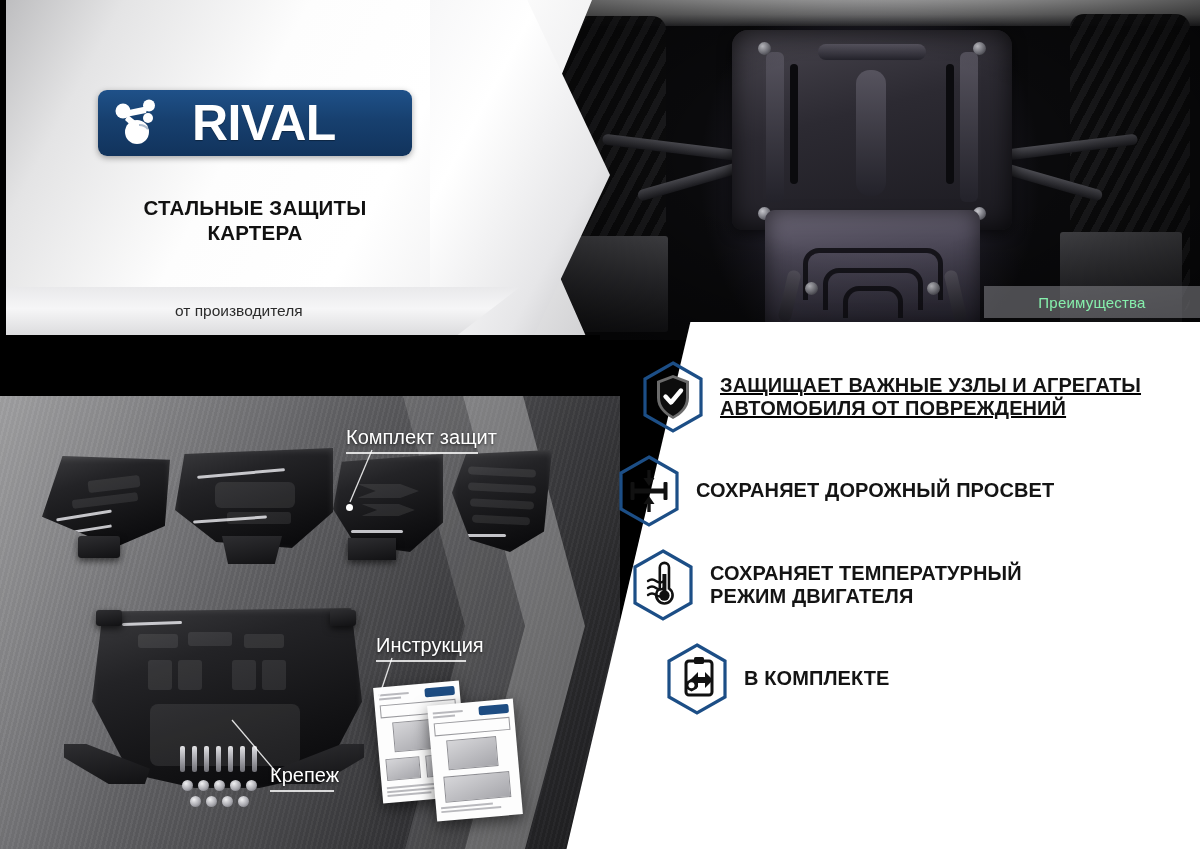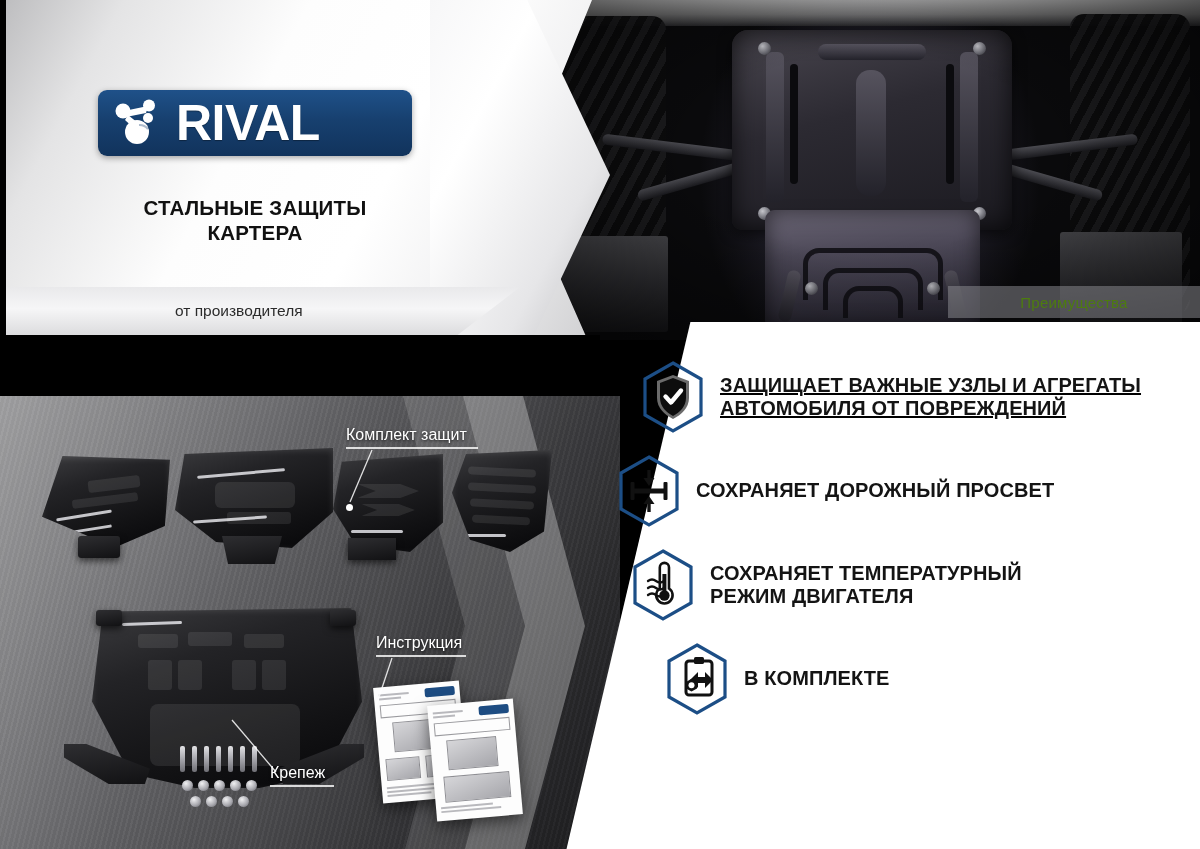--- a/index.html
+++ b/index.html
@@ -79,24 +79,24 @@
     position: absolute; background: linear-gradient(180deg,#46464a,#18181b);
     border-radius: 3px;
   }
   .hero-vignette {
     position: absolute; inset: 0;
     background: radial-gradient(ellipse 78% 86% at 50% 45%, rgba(0,0,0,0) 34%, rgba(0,0,0,.72) 100%);
   }
 
   .advantages-tag {
     position: absolute; right: 0px; top: 286px;
-    width: 252px; height: 32px;
+    width: 216px; height: 32px;
     background: rgba(140,140,145,.52);
     display: flex; align-items: center; justify-content: center;
-    color: #4d7c0f; font-size: 15px; letter-spacing: .2px;
+    color: #86efac; font-size: 15px; letter-spacing: .2px;
     z-index: 9;
   }
 
   
   .header-panel {
     position: absolute; left: 0; top: 0; width: 592px; height: 350px;
     background:
       linear-gradient(118deg, #bcbcbe 0%, #e4e4e5 16%, #fdfdfd 40%, #ffffff 62%, #f0f0f1 80%, #cfcfd1 100%);
     clip-path: polygon(0 0, 100% 0, 100% 0, 87.5% 52%, 100% 100%, 0 100%);
     -webkit-clip-path: polygon(0 0, 100% 0, 100% 0, 87.5% 52%, 100% 100%, 0 100%);
@@ -124,21 +124,21 @@
     width: 314px; height: 66px;
     background: linear-gradient(180deg,#1f5189 0%, #17406f 45%, #11335c 100%);
     border-radius: 9px;
     box-shadow: 0 2px 6px rgba(0,0,0,.35);
     display: flex; align-items: center;
   }
   .logo-mark { margin-left: 14px; }
   .logo-word {
     color: #fff; font-size: 50px; font-weight: bold;
     letter-spacing: -0.5px; line-height: 1;
-    margin-left: 6px; font-stretch: condensed;
+    margin-left: 22px; font-stretch: condensed;
     text-shadow: 0 1px 1px rgba(0,0,0,.35);
   }
 
   .header-title {
     position: absolute; left: 98px; top: 195px; width: 314px;
     text-align: center; color: #111;
     font-size: 20.5px; font-weight: bold; line-height: 1.22;
     letter-spacing: .2px;
   }
 
@@ -200,21 +200,21 @@
   .sheet .s-tbl {
     position: absolute; border: 1px solid #9a9a9e;
   }
   .sheet .s-img {
     position: absolute; background: linear-gradient(160deg,#d6d6d9,#a6a6ab);
     border: 1px solid #8f8f94;
   }
 
   .callout { position: absolute; color: #fff; }
   .callout .ctext {
-    font-size: 16px; white-space: nowrap;
+    font-size: 20px; white-space: nowrap;
     text-shadow: 0 1px 3px rgba(0,0,0,.7);
   }
   .callout .cbar {
     height: 1.5px; background: rgba(255,255,255,.8); margin-top: 3px;
   }
   .callout .cdot {
     position: absolute; width: 7px; height: 7px; border-radius: 50%;
     background: #fff;
   }
   .callout svg { position: absolute; overflow: visible; }

